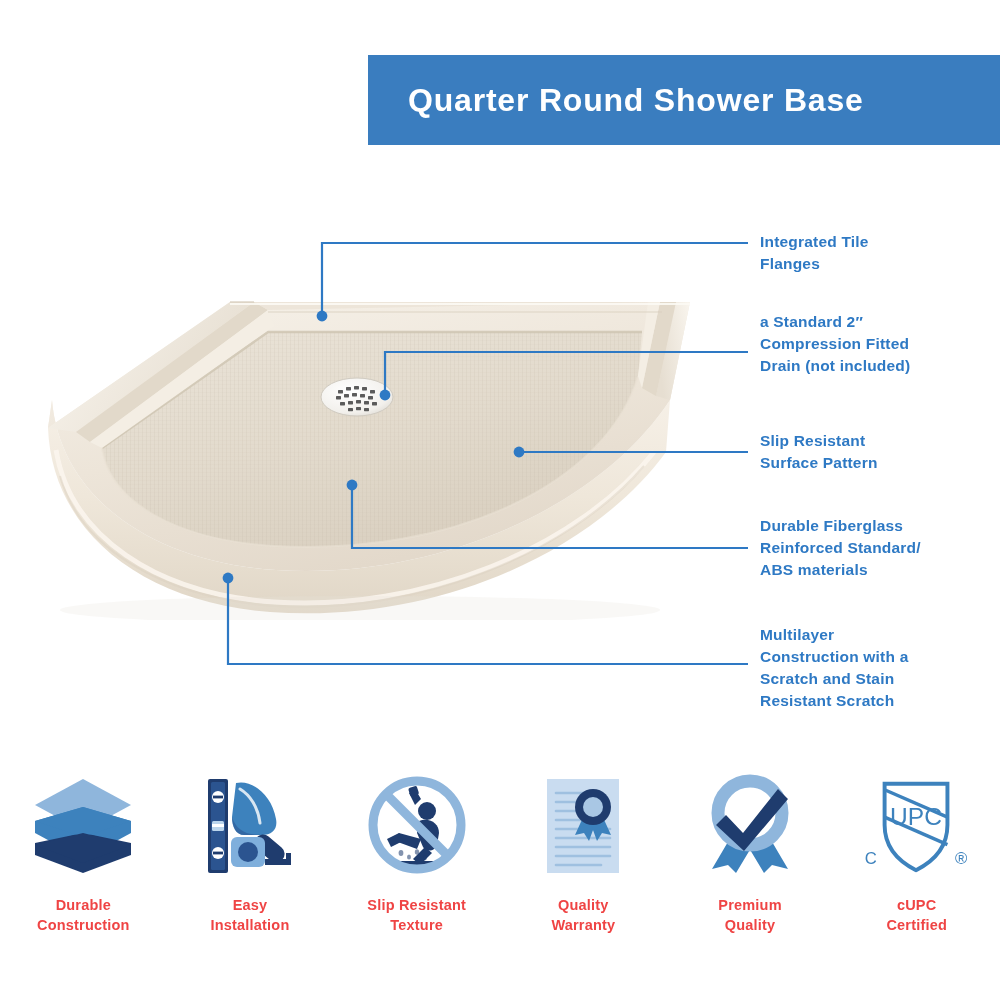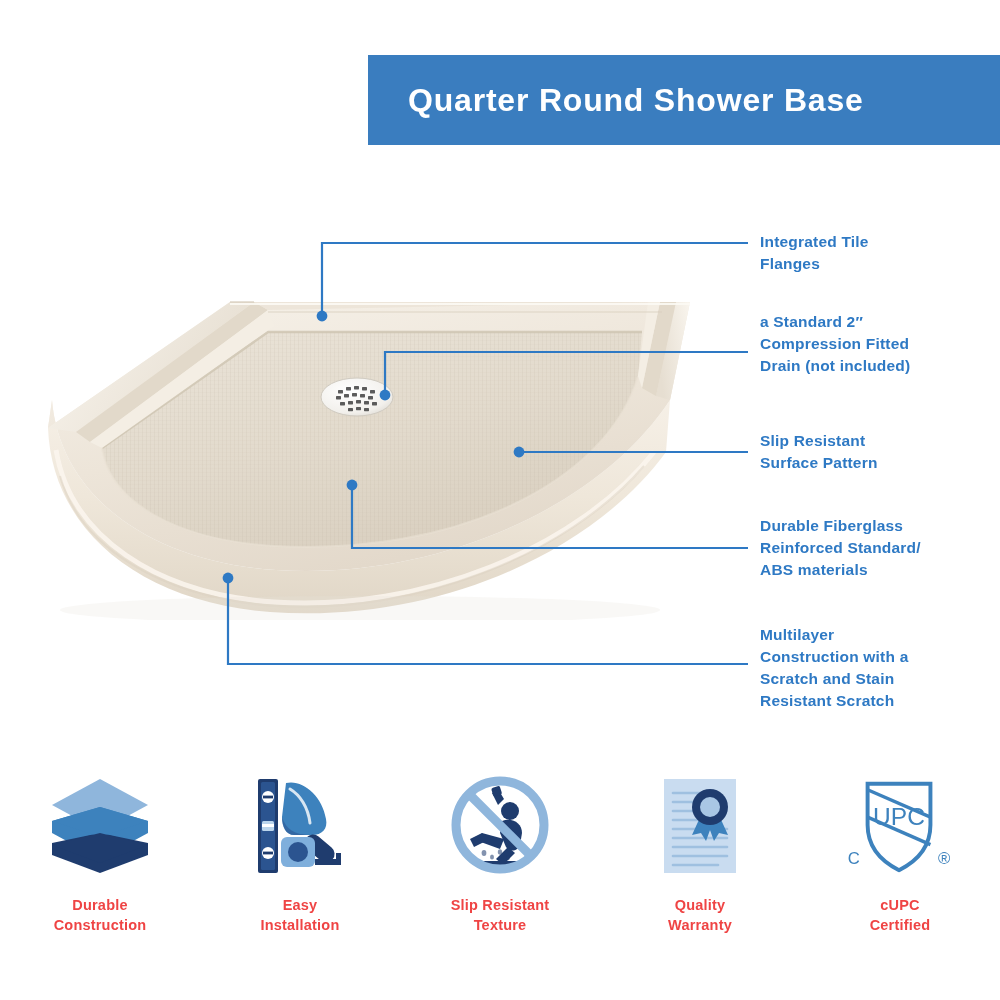--- a/index.html
+++ b/index.html
@@ -423,20 +423,37 @@
           <circle cx="62" cy="34" r="18" fill="#1F3C6E"></circle>
           <circle cx="62" cy="34" r="10" fill="#A9C7E4"></circle>
         </svg>
       </div>
       <div class="feature-label">
         <div>Quality</div>
         <div>Warranty</div>
       </div>
     </div>
 
+    <div class="feature">
+      <div class="feature-icon">
+        <svg width="104" height="104" viewBox="0 0 104 104" xmlns="http://www.w3.org/2000/svg">
+
+          <path d="M 34 62 L 14 96 L 30 92 L 38 100 L 56 70 Z" fill="#3D82BD"></path>
+          <path d="M 70 62 L 90 96 L 74 92 L 66 100 L 48 70 Z" fill="#3D82BD"></path>
+
+          <circle cx="52" cy="40" r="32" fill="none" stroke="#8FB6DC" stroke-width="13"></circle>
+
+          <path d="M 28 42 L 45 60 L 80 16 L 90 26 L 46 78 L 18 52 Z" fill="#1F3C6E"></path>
+        </svg>
+      </div>
+      <div class="feature-label">
+        <div>Premium</div>
+        <div>Quality</div>
+      </div>
+    </div>
 
     <div class="feature">
       <div class="feature-icon">
         <svg width="110" height="104" viewBox="0 0 110 104" xmlns="http://www.w3.org/2000/svg">
           <path d="M 22 10 L 86 10 L 86 52 C 86 76 70 90 54 98 C 38 90 22 76 22 52 Z" fill="none" stroke="#3D82BD" stroke-width="4"></path>
           <line x1="22" y1="16" x2="86" y2="44" stroke="#3D82BD" stroke-width="3.4"></line>
           <line x1="22" y1="44" x2="86" y2="72" stroke="#3D82BD" stroke-width="3.4"></line>
           <text x="54" y="52" fill="#3D82BD" font-family="'Liberation Sans', sans-serif" font-size="25" text-anchor="middle">UPC</text>
           <text x="8" y="92" fill="#3D82BD" font-family="'Liberation Sans', sans-serif" font-size="17" text-anchor="middle">C</text>
           <text x="100" y="92" fill="#3D82BD" font-family="'Liberation Sans', sans-serif" font-size="17" text-anchor="middle">®</text>

